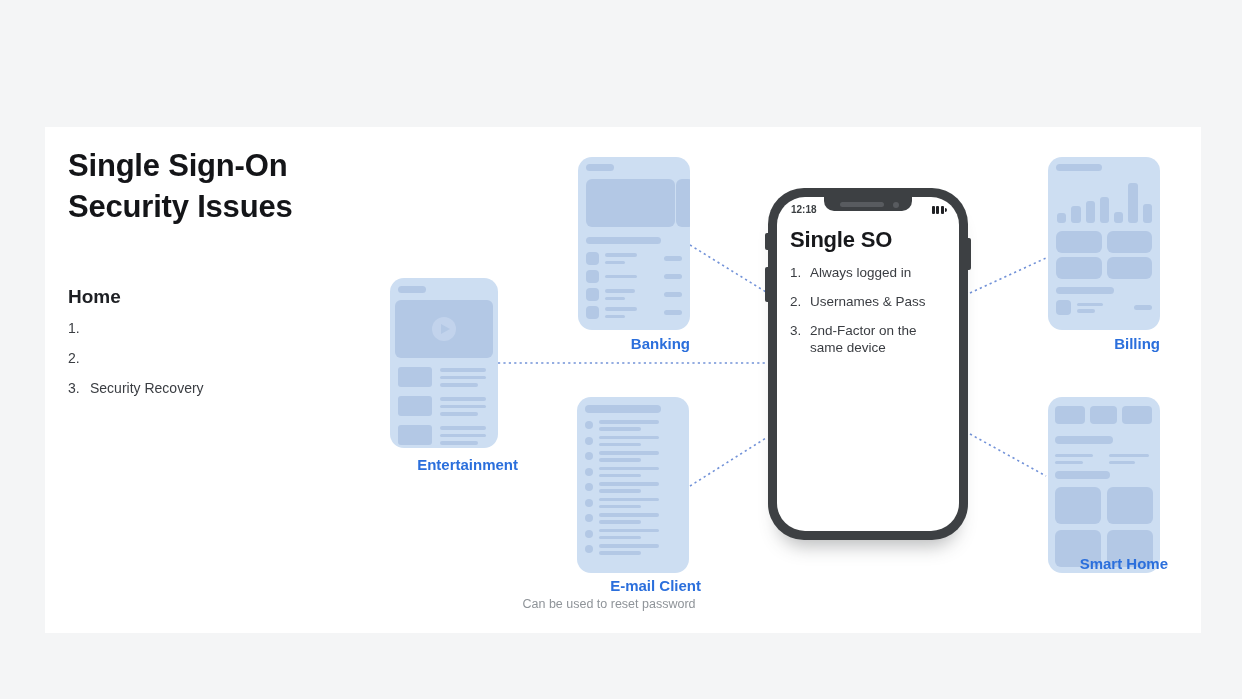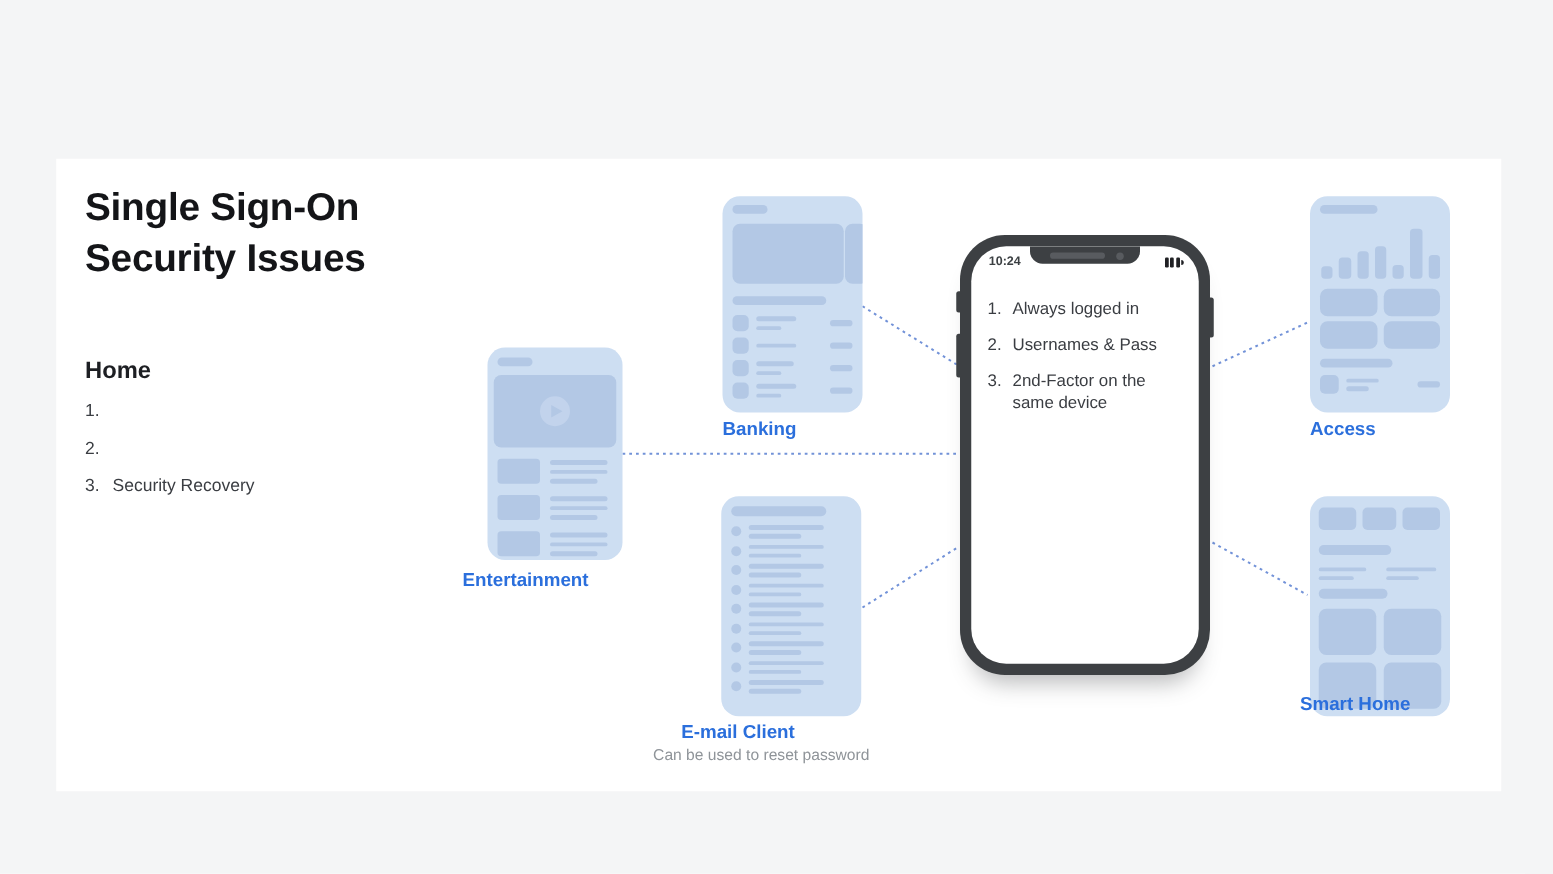--- a/index.html
+++ b/index.html
@@ -17,21 +17,21 @@
   .risk-item { display:flex; gap:9px; margin-bottom:12px; font-size:14px; color:#3a3d42; line-height:1.28; }
   .risk-item .num { min-width:13px; }
   .risk-item .txt { white-space:pre-line; }
 
   
   .card { position:absolute; background:#cddef2; border-radius:14px; overflow:hidden; }
   .el { background:#b3c8e5; }
   .pill { background:#b3c8e5; border-radius:4px; }
   .line { height:3.5px; border-radius:2px; }
   .lines { display:flex; flex-direction:column; gap:4px; flex:1; }
-  .app-label { position:absolute; text-align:left; font-size:15px; font-weight:700; color:#2b6fdc; }
+  .app-label { position:absolute; text-align:right; font-size:15px; font-weight:700; color:#2b6fdc; }
   .app-note  { position:absolute; text-align:center; font-size:12.5px; color:#8f9499; }
 
   
   .bank-inner { padding:7px 8px; height:100%; display:flex; flex-direction:column; }
   .bank-pill { width:28px; height:7px; }
   .bank-hero-wrap { position:relative; margin-top:8px; height:48px; }
   .bank-hero { position:absolute; left:0; top:0; width:89px; height:48px; border-radius:6px; }
   .bank-hero-sliver { position:absolute; right:-12px; top:0; width:18px; height:48px; border-radius:6px; }
   .bank-wide { margin-top:10px; width:75px; height:7px; }
   .bank-rows { margin-top:8px; display:flex; flex-direction:column; gap:5px; }
@@ -281,21 +281,21 @@
         <div class="mrow">
             <div class="mdot el"></div>
             <div class="lines">
               <div class="line el" style="width:60px"></div>
               <div class="line el" style="width:42px"></div>
             </div>
           </div>
       </div>
     </div>
   </div>
-  <div class="app-label" style="left:545px;top:547px;width:112px">E-mail Client</div>
+  <div class="app-label" style="left:589px;top:547px;width:112px">E-mail Client</div>
   <div class="app-note" style="left:499px;top:567px;width:220px">Can be used to reset password</div>
 
   <div class="card" style="left:1048px;top:127px;width:112px;height:173px">
     <div class="bill-inner">
       <div class="pill bill-pill"></div>
       <div class="bill-chart">
         <div class="bar el" style="height:10px"></div>
         <div class="bar el" style="height:17px"></div>
         <div class="bar el" style="height:22px"></div>
         <div class="bar el" style="height:26px"></div>
@@ -313,21 +313,21 @@
       <div class="bill-foot">
         <div class="ic el"></div>
         <div class="lines">
             <div class="line el" style="width:26px"></div>
             <div class="line el" style="width:18px"></div>
           </div>
         <div class="rpill el"></div>
       </div>
     </div>
   </div>
-  <div class="app-label" style="left:1048px;top:305px;width:112px">Access</div>
+  <div class="app-label" style="left:1048px;top:305px;width:112px">Billing</div>
 
   <div class="card" style="left:1048px;top:367px;width:112px;height:176px">
     <div class="sh-inner">
       <div class="sh-tabs">
         <div class="tab el" style="width:30px"></div>
         <div class="tab el" style="width:27px"></div>
         <div class="tab el" style="width:30px"></div>
       </div>
       <div class="pill sh-pill1"></div>
       <div class="sh-cols">
@@ -353,28 +353,29 @@
 
   <div class="phone">
     <div class="btn btn-mute"></div>
     <div class="btn btn-vol"></div>
     <div class="btn btn-pwr"></div>
     <div class="screen">
       <div class="notch">
         <div class="speaker"></div>
         <div class="cam"></div>
       </div>
-      <div class="ptime">10:24</div>
+      <div class="ptime">12:18</div>
       <div class="pbattery">
         <i></i>
           <i></i>
           <i></i>
           <i class="nub"></i>
       </div>
       <div class="pcontent">
+        <div class="ptitle">Single SO</div>
         <div class="plist">
           <div class="pitem">
             <span class="num">1.</span>
             <span class="txt">Always logged in</span>
           </div>
           <div class="pitem">
             <span class="num">2.</span>
             <span class="txt">Usernames &amp; Pass</span>
           </div>
           <div class="pitem">

